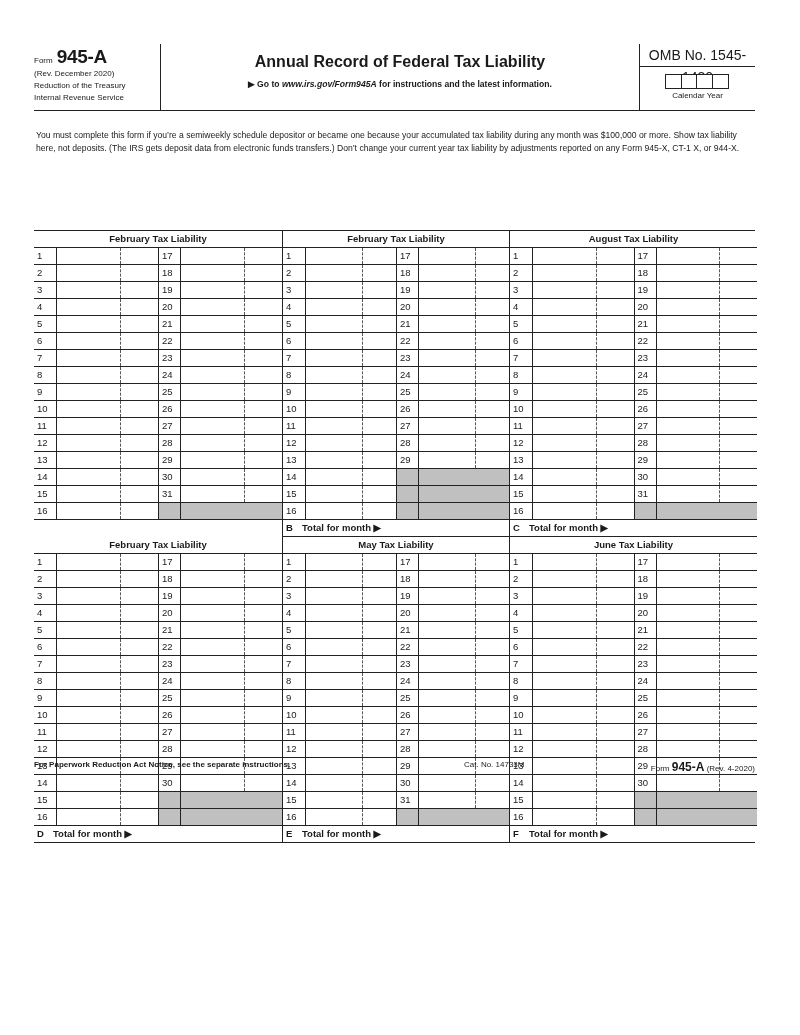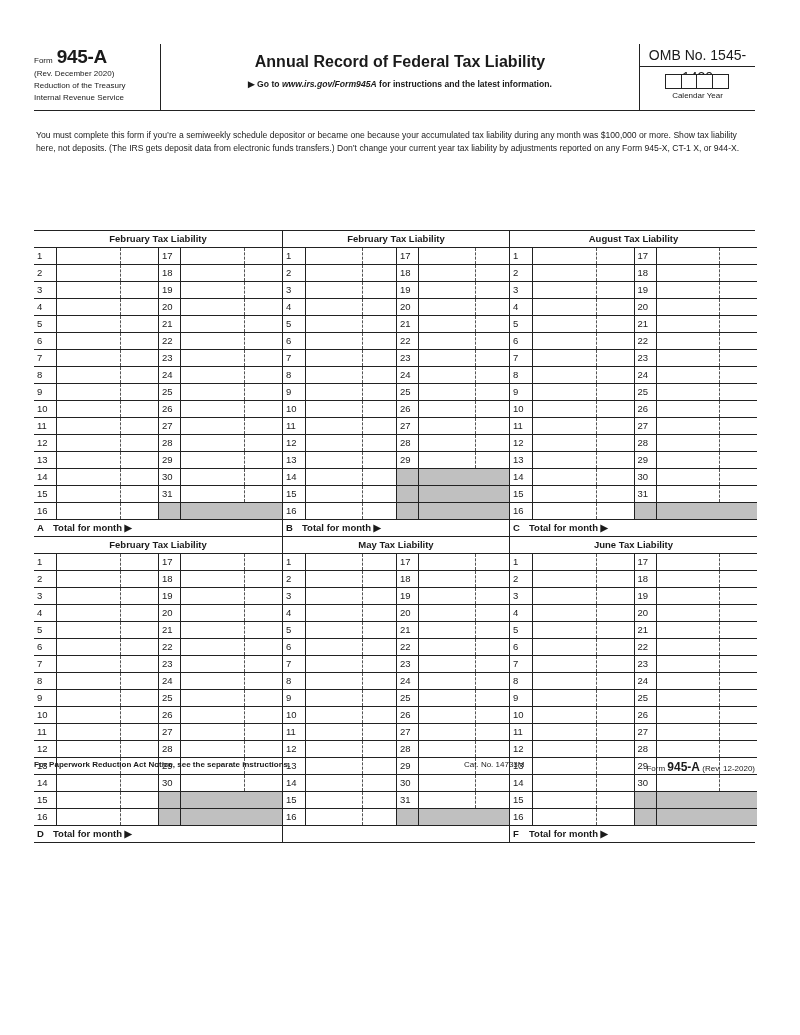--- a/index.html
+++ b/index.html
@@ -240,21 +240,20 @@
             </div>
           </div>
           <div class="row">
             <div class="cell-num">16</div>
             <div class="cell-amt" style="width: 102px;">
               <div class="dots" style="left: 63.24px;"></div>
             </div>
             <div class="cell-num2 shaded"></div>
             <div class="cell-amt shaded" style="width: 102px;"></div>
           </div>
-          <div class="total-row"><span class="tl">A</span><span>Total for month ▶</span></div>
         </div>
         <div class="month m1">
           <div class="m-title">February Tax Liability</div>
           <div class="row">
             <div class="cell-num">1</div>
             <div class="cell-amt" style="width: 91px;">
               <div class="dots" style="left: 56.42px;"></div>
             </div>
             <div class="cell-num2">17</div>
             <div class="cell-amt" style="width: 91px;">
@@ -884,20 +883,21 @@
             </div>
           </div>
           <div class="row">
             <div class="cell-num">16</div>
             <div class="cell-amt" style="width: 91px;">
               <div class="dots" style="left: 56.42px;"></div>
             </div>
             <div class="cell-num2 shaded"></div>
             <div class="cell-amt shaded" style="width: 91px;"></div>
           </div>
+          <div class="total-row" style="border-bottom: none;"><span class="tl">E</span><span>Total for month ▶</span></div>
         </div>
         <div class="month m2">
           <div class="m-title">June Tax Liability</div>
           <div class="row">
             <div class="cell-num">1</div>
             <div class="cell-amt" style="width: 101.5px;">
               <div class="dots" style="left: 62.93px;"></div>
             </div>
             <div class="cell-num2">17</div>
             <div class="cell-amt" style="width: 101.5px;">
@@ -1051,15 +1051,15 @@
             <div class="cell-amt shaded" style="width: 101.5px;"></div>
           </div>
           <div class="total-row" style="border-bottom: none;"><span class="tl">F</span><span>Total for month ▶</span></div>
         </div>
       </div>
     </div>
 
   <div class="footer">
     <span class="f1">For Paperwork Reduction Act Notice, see the separate instructions.</span>
     <span class="f2">Cat. No. 14733M</span>
-    <span class="f3"><span>Form</span> <b>945-A</b> <span>(Rev. 12-2020)</span></span>
+    <span class="f3"><span>Form</span> <b>945-A</b> <span>(Rev. 4-2020)</span></span>
   </div>
 </div>
 
 </body></html>

